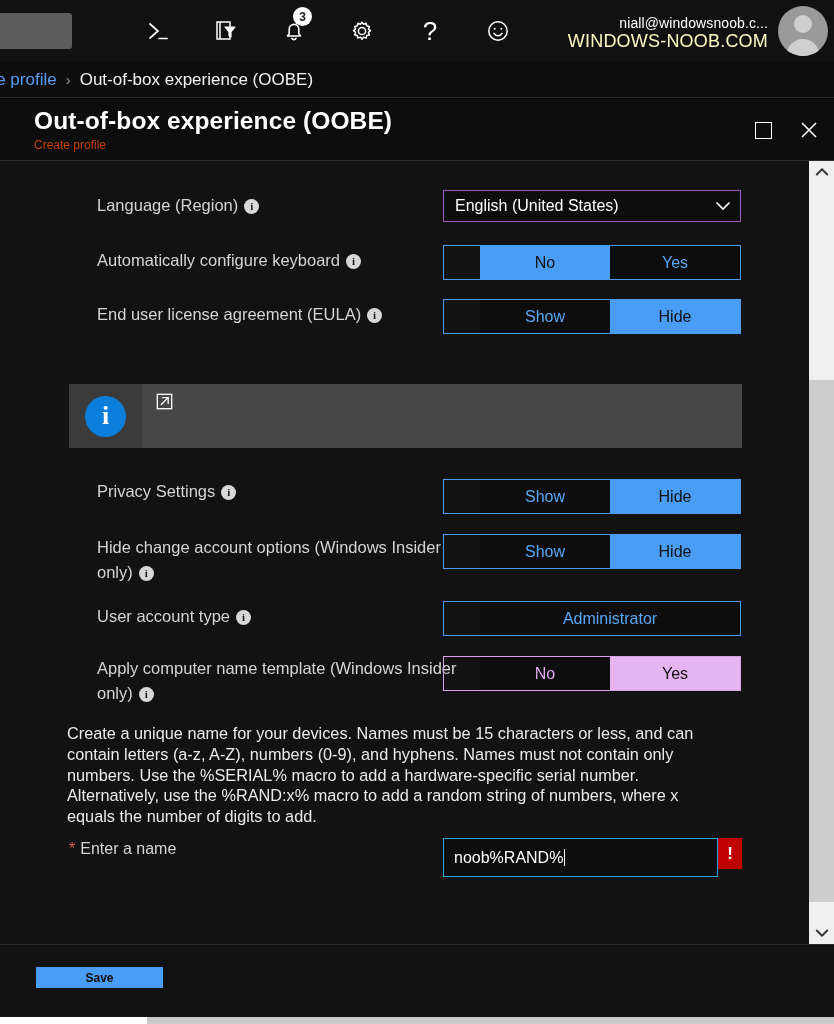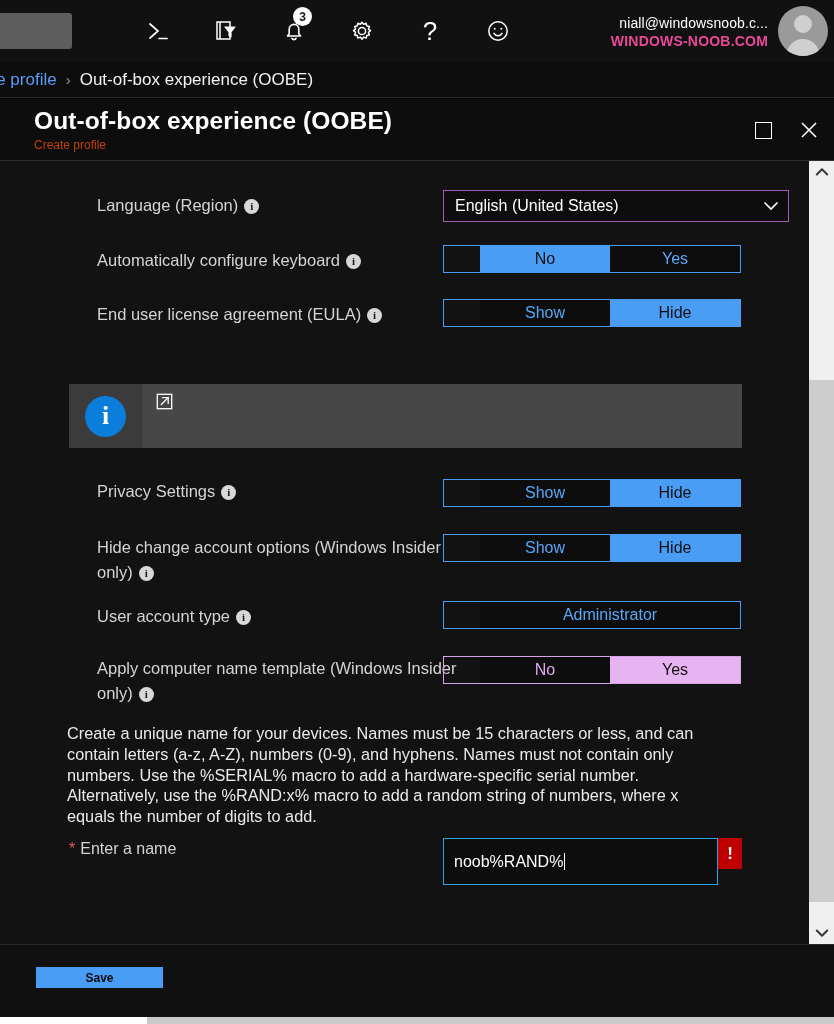--- a/index.html
+++ b/index.html
@@ -38,21 +38,21 @@
     font-size: 12px; font-weight: 700;
     display: flex; align-items: center; justify-content: center;
     line-height: 1;
   }
   .account {
     position: absolute; right: 0; top: 0; height: 62px;
     display: flex; align-items: center; gap: 10px; padding-right: 6px;
   }
   .account-text { text-align: right; color: #ffffff; }
   .account-upn { font-size: 14px; line-height: 19px; letter-spacing: .1px; }
-  .account-tenant { font-size: 14px; font-weight: 700; line-height: 16px; color: #ec4899; letter-spacing: .2px; }
+  .account-tenant { font-size: 18px; font-weight: 400; line-height: 16px; color: #fef9c3; letter-spacing: .2px; }
   .avatar {
     width: 50px; height: 50px; border-radius: 50%;
     background: #9a9a9a; overflow: hidden; position: relative; flex: none;
   }
   .avatar .head {
     position: absolute; left: 50%; top: 9px; transform: translateX(-50%);
     width: 18px; height: 18px; border-radius: 50%; background: #cfcfcf;
   }
   .avatar .body {
     position: absolute; left: 50%; bottom: -8px; transform: translateX(-50%);
@@ -117,30 +117,30 @@
     width: 15px; height: 15px; border-radius: 50%;
     background: #d8d8d8; color: #1c1c1c;
     font-size: 11px; font-weight: 700; font-family: "Liberation Serif", serif;
     vertical-align: 1px; margin-left: 6px; line-height: 1;
   }
 
   
   .ctl { position: absolute; left: 443px; }
 
   .select {
-    width: 346px; height: 32px;
+    width: 298px; height: 32px;
     background: #0d0d0d; border: 1.5px solid #a35bb8;
     display: flex; align-items: center; justify-content: space-between;
     padding: 0 8px 0 11px;
     color: #ffffff; font-size: 16px;
   }
   .chev { color: #ffffff; }
 
   .toggle {
-    display: flex; width: 298px; height: 28px;
+    display: flex; width: 298px; height: 35px;
     border: 1px solid #4a9df5;
     padding-left: 36px;
   }
   .toggle.violet { border-color: #d9a3e8; }
   .seg {
     flex: 1; display: flex; align-items: center; justify-content: center;
     font-size: 16px; background: #0d0d0d; color: #5aa7f7;
   }
   .seg.on { background: #4a9df5; color: #10100f; }
   .toggle.violet .seg { color: #e0a9ef; }
@@ -181,21 +181,21 @@
 
   
   .req-label {
     position: absolute; left: 69px; top: 840px;
     font-size: 16px; color: #d4d4d4;
   }
   .req-star { color: #e05c5c; margin-right: 5px; }
 
   .inputwrap { position: absolute; left: 443px; top: 838px; display: flex; }
   .textinput {
-    width: 275px; height: 47px;
+    width: 275px; height: 39px;
     background: #0d0d0d; border: 1.5px solid #2ba3dd;
     color: #ffffff; font-size: 16px;
     display: flex; align-items: center; padding-left: 10px;
   }
   .caret {
     display: inline-block; width: 1px; height: 17px; background: #ffffff;
     margin-left: 1px;
   }
   .errbadge {
     width: 24px; height: 31px; background: #c00000;

